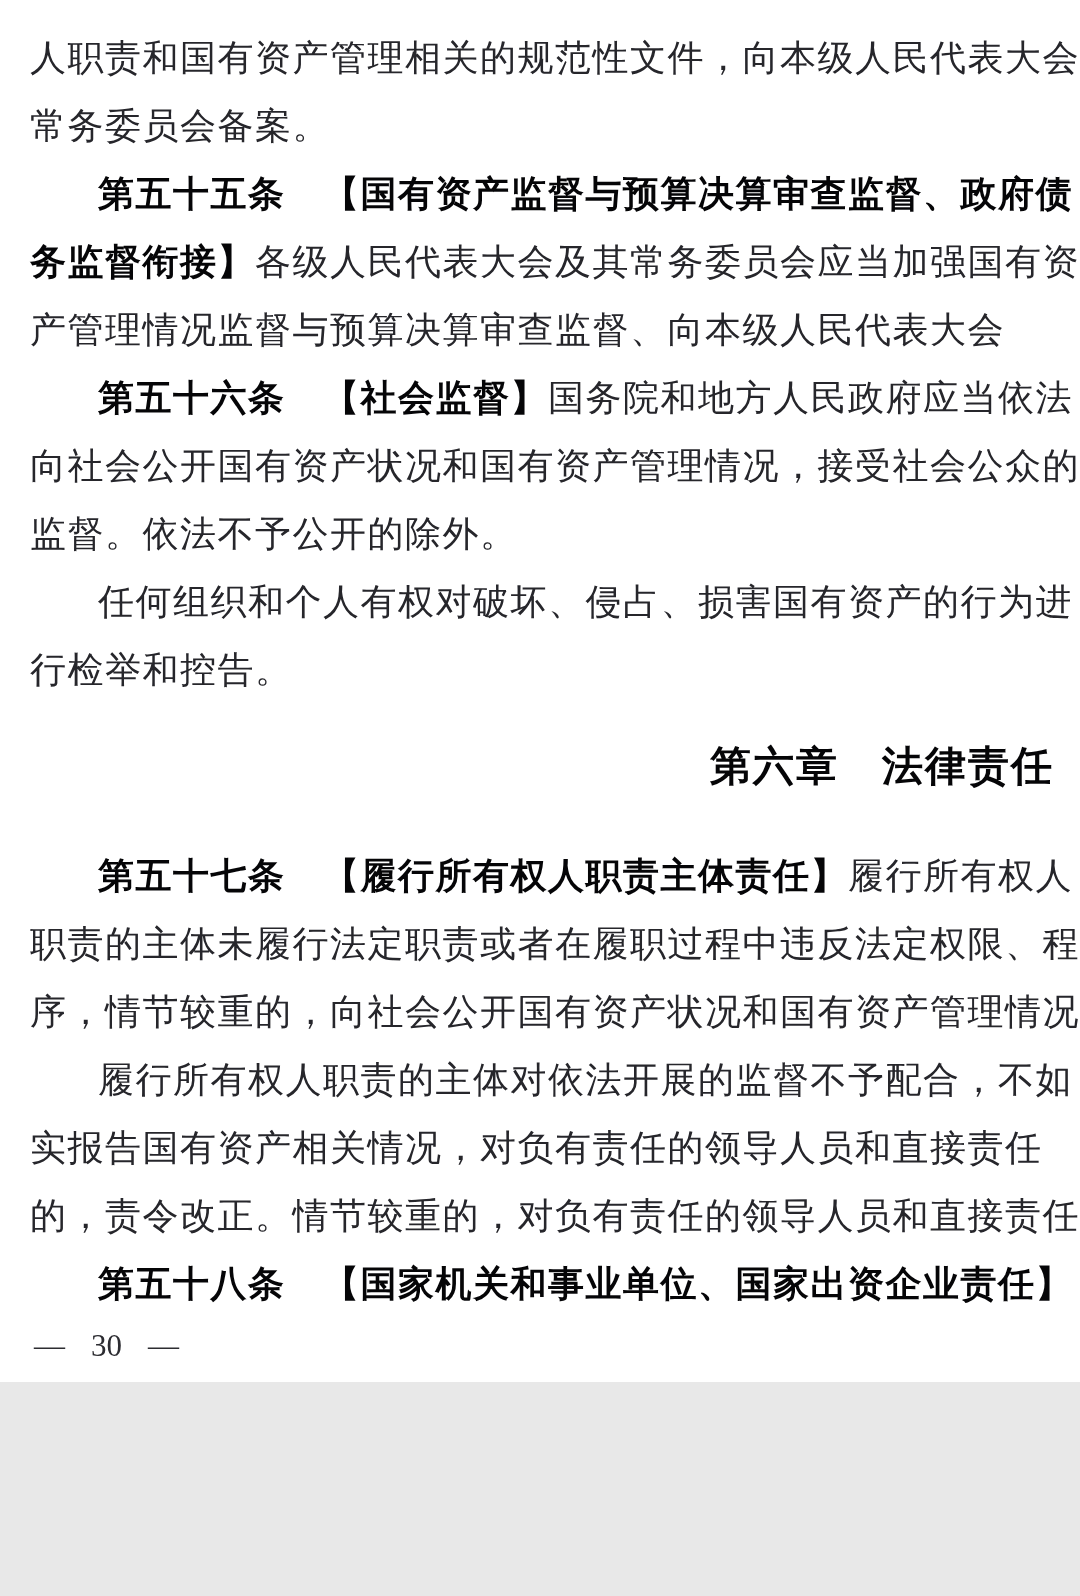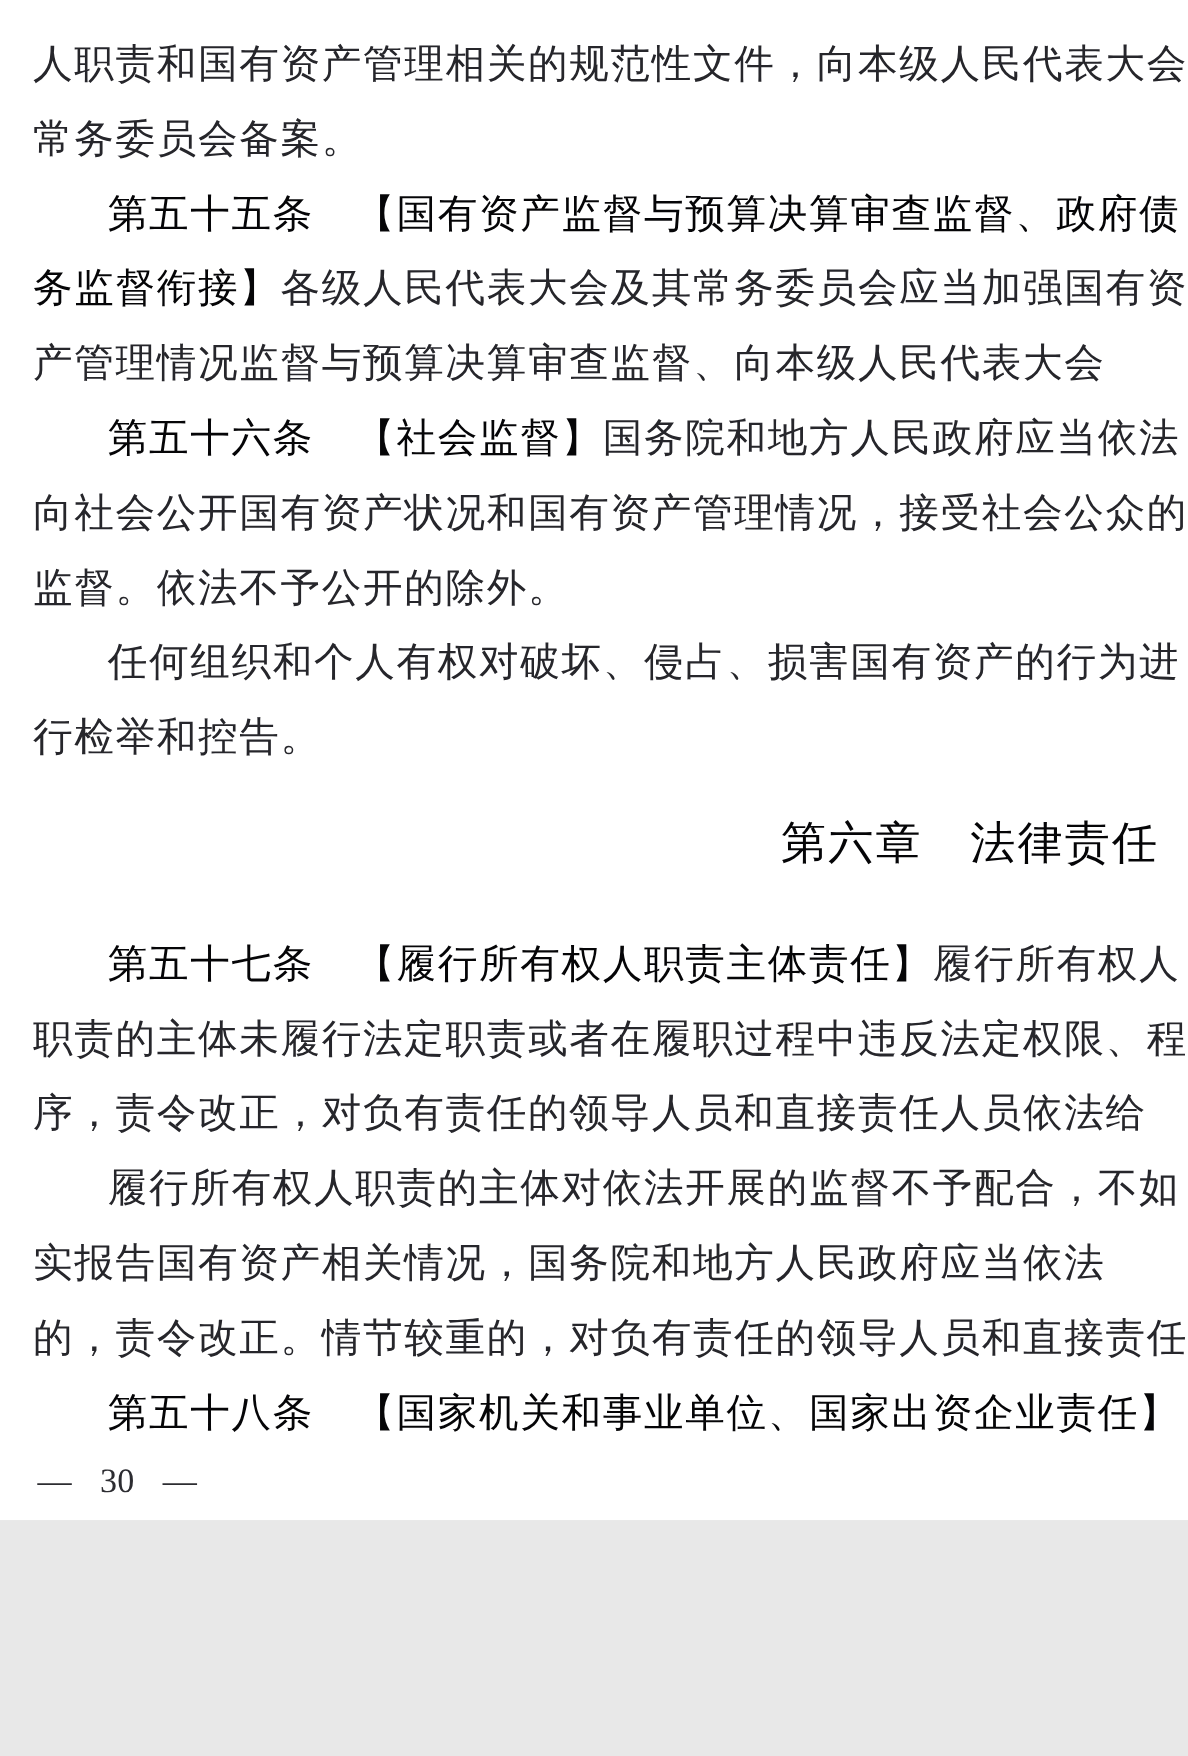--- a/index.html
+++ b/index.html
@@ -26,21 +26,21 @@
     letter-spacing: 1.5px;
     white-space: nowrap;
     color: #26262b;
   }
   .line.indent {
     padding-left: 68px;
   }
   .seg { }
   .seg.bold {
     font-family: "Liberation Sans", sans-serif;
-    font-weight: 400;
+    font-weight: 700;
     color: #050507;
   }
   .line.chapter {
     text-align: right;
     font-family: "Liberation Sans", sans-serif;
     font-weight: 700;
     font-size: 41px;
     color: #050507;
     letter-spacing: 2px;
     margin-top: 28px;
@@ -73,23 +73,23 @@
       <div class="line"><span class="seg bold">务监督衔接】</span><span class="seg">各级人民代表大会及其常务委员会应当加强国有资</span></div>
       <div class="line"><span class="seg">产管理情况监督与预算决算审查监督、向本级人民代表大会</span></div>
       <div class="line indent"><span class="seg bold">第五十六条　【社会监督】</span><span class="seg">国务院和地方人民政府应当依法</span></div>
       <div class="line"><span class="seg">向社会公开国有资产状况和国有资产管理情况，接受社会公众的</span></div>
       <div class="line"><span class="seg">监督。依法不予公开的除外。</span></div>
       <div class="line indent"><span class="seg">任何组织和个人有权对破坏、侵占、损害国有资产的行为进</span></div>
       <div class="line"><span class="seg">行检举和控告。</span></div>
       <div class="line chapter"><span class="seg bold">第六章　法律责任</span></div>
       <div class="line indent"><span class="seg bold">第五十七条　【履行所有权人职责主体责任】</span><span class="seg">履行所有权人</span></div>
       <div class="line"><span class="seg">职责的主体未履行法定职责或者在履职过程中违反法定权限、程</span></div>
-      <div class="line"><span class="seg">序，责令改正，对负有责任的领导人员和直接责任人员依法给</span></div>
+      <div class="line"><span class="seg">序，情节较重的，向社会公开国有资产状况和国有资产管理情况</span></div>
       <div class="line indent"><span class="seg">履行所有权人职责的主体对依法开展的监督不予配合，不如</span></div>
-      <div class="line"><span class="seg">实报告国有资产相关情况，国务院和地方人民政府应当依法</span></div>
+      <div class="line"><span class="seg">实报告国有资产相关情况，对负有责任的领导人员和直接责任</span></div>
       <div class="line"><span class="seg">的，责令改正。情节较重的，对负有责任的领导人员和直接责任</span></div>
       <div class="line indent"><span class="seg bold">第五十八条　【国家机关和事业单位、国家出资企业责任】</span></div>
     </div>
   <div class="footer">
     <span class="dash">—</span>
     <span class="num">30</span>
     <span class="dash">—</span>
   </div>
 </div>
 

